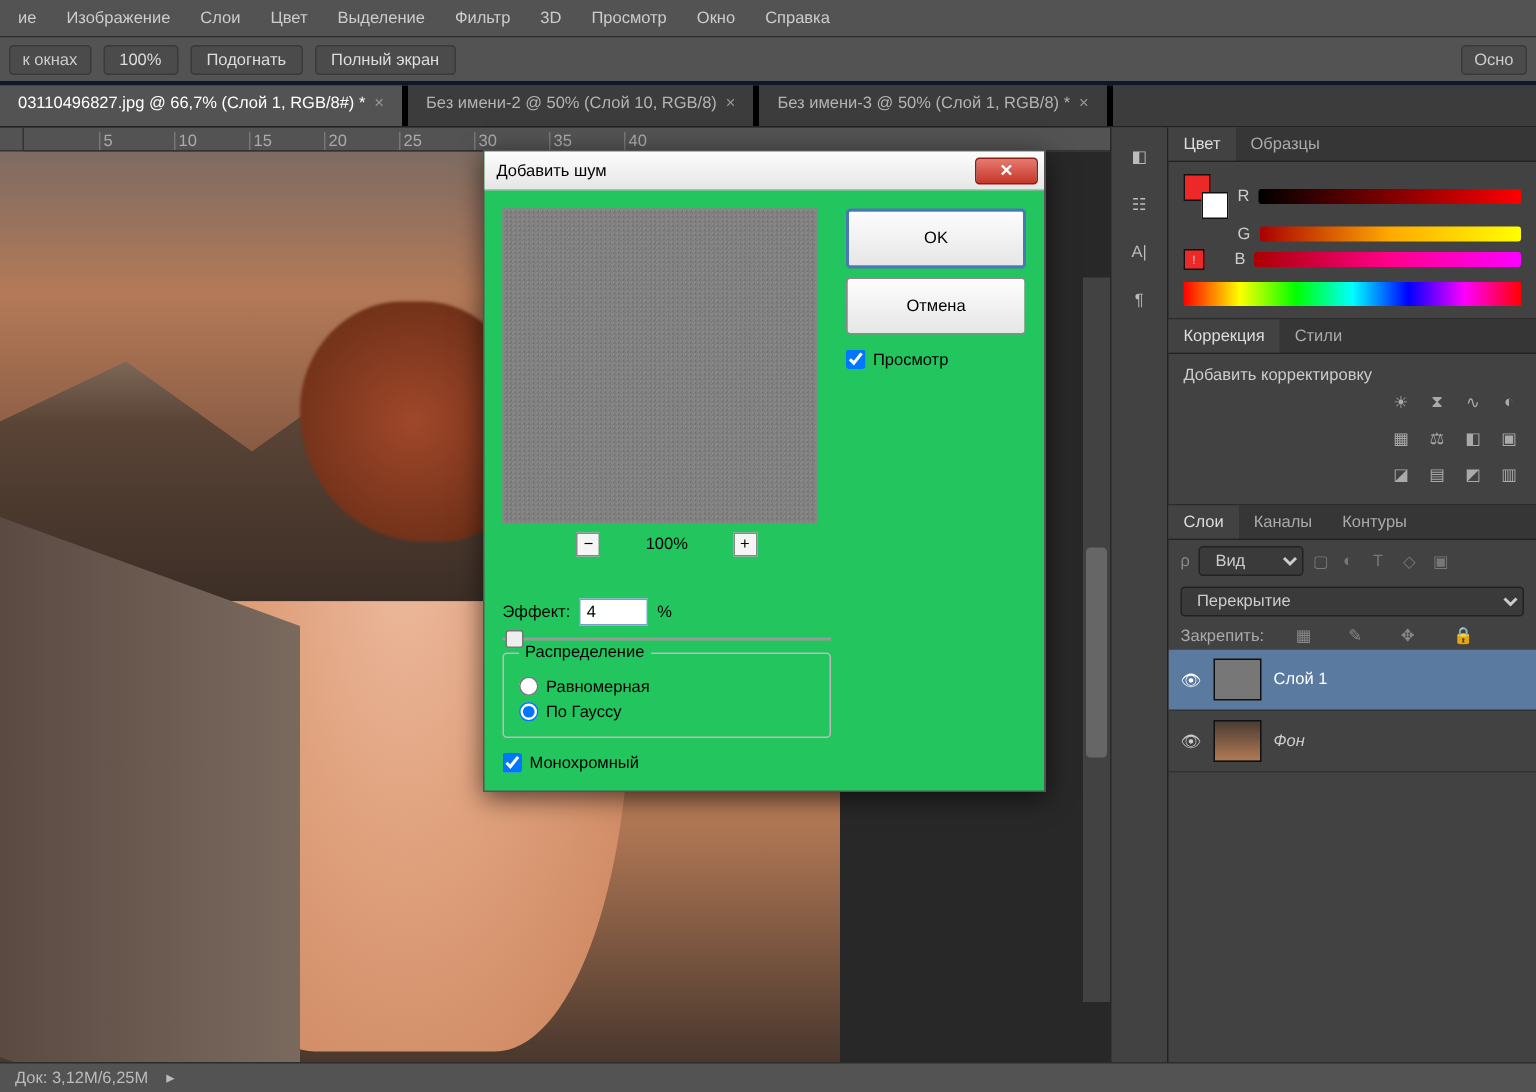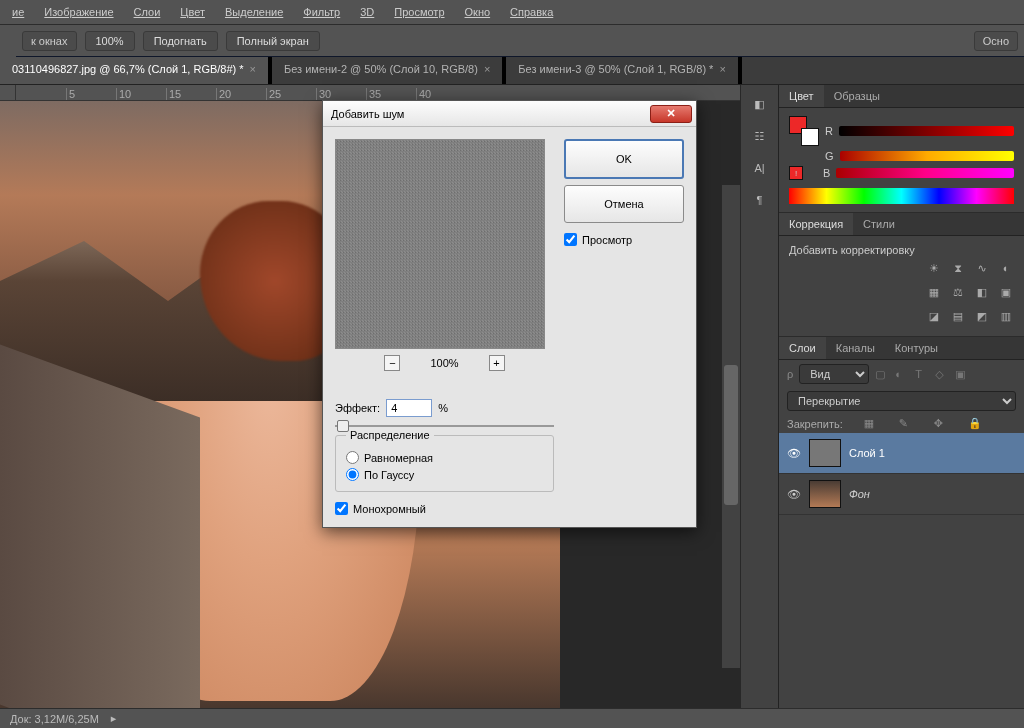--- a/index.html
+++ b/index.html
@@ -1,23 +1,23 @@
 <!DOCTYPE html>
 <html><head>
 <meta charset="utf-8">
 <style>
 * { margin: 0; padding: 0; box-sizing: border-box; font-family: "Segoe UI", Tahoma, sans-serif; font-size: 11px; user-select: none; }
 body { width: 1024px; height: 728px; background: #535353; color: #ccc; overflow: hidden; position: relative; }
 
 
-.menubar { height: 25px; background: #535353; display: flex; align-items: center; padding: 0 2px; border-bottom: 1px solid #2c2c2c; text-decoration: underline; }
+.menubar { height: 25px; background: #535353; display: flex; align-items: center; padding: 0 2px; border-bottom: 1px solid #2c2c2c; }
 .menubar span { padding: 4px 10px; cursor: default; }
 
 
-.optbar { height: 32px; background: #535353; display: flex; align-items: center; padding: 0 6px; gap: 8px; border-bottom: 1px solid #0f172a; margin-left: 16px; }
+.optbar { height: 32px; background: #535353; display: flex; align-items: center; padding: 0 6px; gap: 8px; border-bottom: 3px solid #0f172a; }
 .optbar .obtn { background: #4b4b4b; border: 1px solid #3a3a3a; border-radius: 3px; padding: 3px 10px; color: #ddd; cursor: default; }
 .optbar .opill { background: #4b4b4b; border: 1px solid #3a3a3a; border-radius: 3px; padding: 3px 8px; }
 .optbar .spacer { flex: 1; }
 
 
 .tabbar { height: 28px; background: #3c3c3c; display: flex; align-items: stretch; border-bottom: 1px solid #222; }
 .tab { padding: 6px 12px; background: #3c3c3c; border-right: 4px solid #000000; display: flex; align-items: flex-start; gap: 6px; color: #b3b3b3; cursor: default; }
 .tab.active { background: #535353; color: #fff; }
 .tab .close { font-size: 11px; color: #999; }
 
@@ -72,21 +72,21 @@
 .layer .thumb{width:32px;height:28px;background:#888;border:1px solid #111;}
 .layer .thumb.gray{background:#777;}
 .layer .thumb.photo{background:linear-gradient(#4a3c34,#b37a55);}
 .layer.sel{background:#5a7aa0;color:#fff;}
 .layer .nm{font-style:italic;}
 
 
 .status { position: absolute; left:0; right:0; bottom:0; height:20px; background:#535353; border-top:1px solid #2c2c2c; display:flex; align-items:center; padding:0 10px; gap:12px; color:#bbb; }
 
 
-.dialog { position:absolute; left:322px; top:100px; width:375px; background:#e5e5e5; border:1px solid #555; box-shadow:0 4px 16px rgba(0,0,0,0.6); color:#000; }
+.dialog { position:absolute; left:322px; top:100px; width:375px; background:#22c55e; border:1px solid #555; box-shadow:0 4px 16px rgba(0,0,0,0.6); color:#000; }
 .dlg-title { height:26px; background:linear-gradient(#fdfdfd,#e6e6e6); border-bottom:1px solid #bbb; display:flex; align-items:center; padding:0 4px 0 8px; font-size:12px;}
 .dlg-title .closebtn { margin-left:auto; width:42px; height:18px; background:linear-gradient(#e67a6f,#c7372a); border-radius:3px; border:1px solid #8b1f16; display:flex; align-items:center; justify-content:center; color:#fff; font-weight:bold; }
 .dlg-body { padding:12px; display:flex; gap:10px; }
 .dlg-left { flex:1; }
 .preview { width:210px; height:210px; border:1px solid #888;
   background-color:#7d7d7d;
   background-image:
     repeating-radial-gradient(circle at 10% 20%, rgba(255,255,255,.12) 0 1px, transparent 1px 2px),
     repeating-radial-gradient(circle at 70% 60%, rgba(0,0,0,.12) 0 1px, transparent 1px 2px);
   background-size: 3px 3px, 3px 3px;

